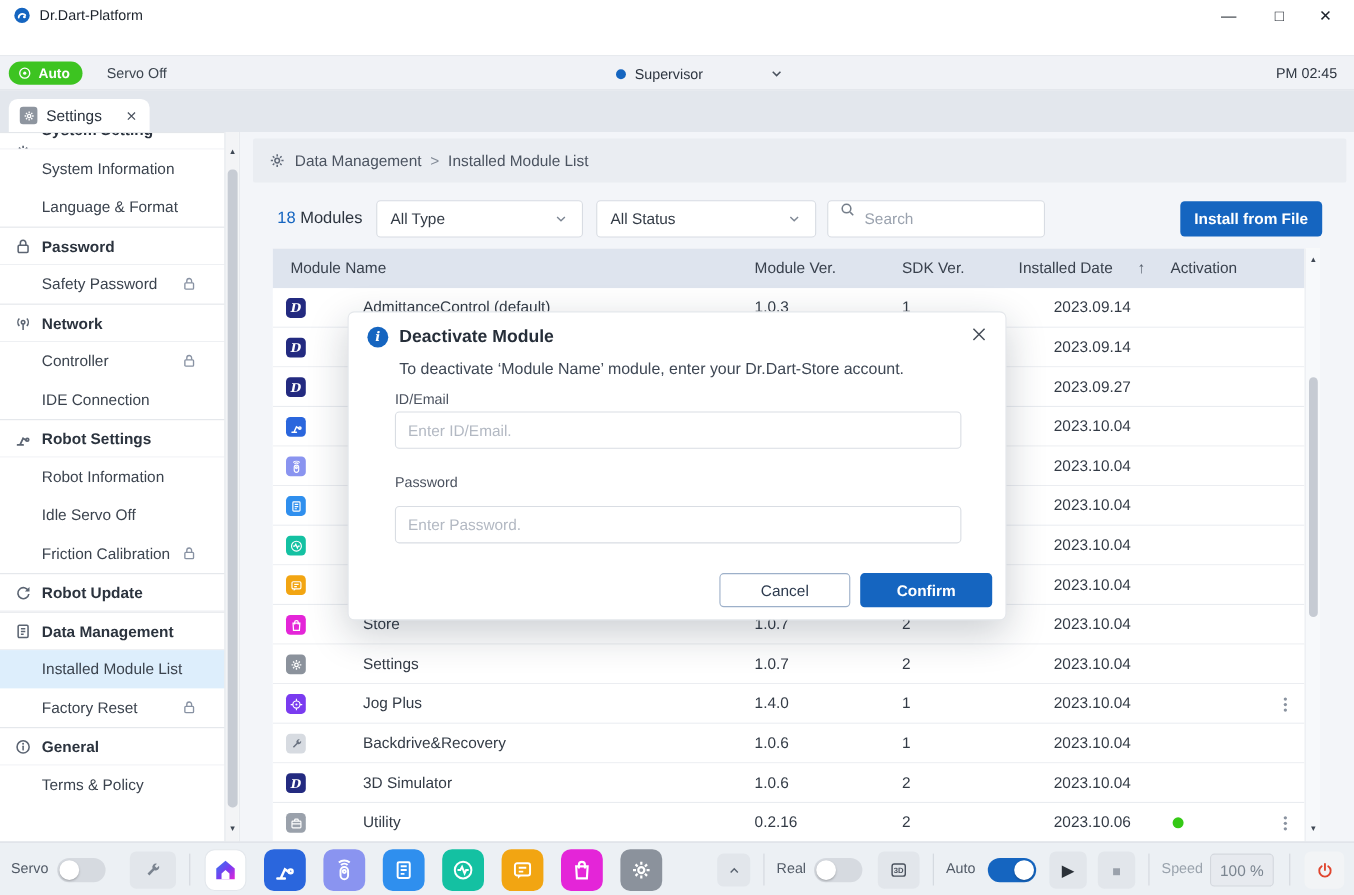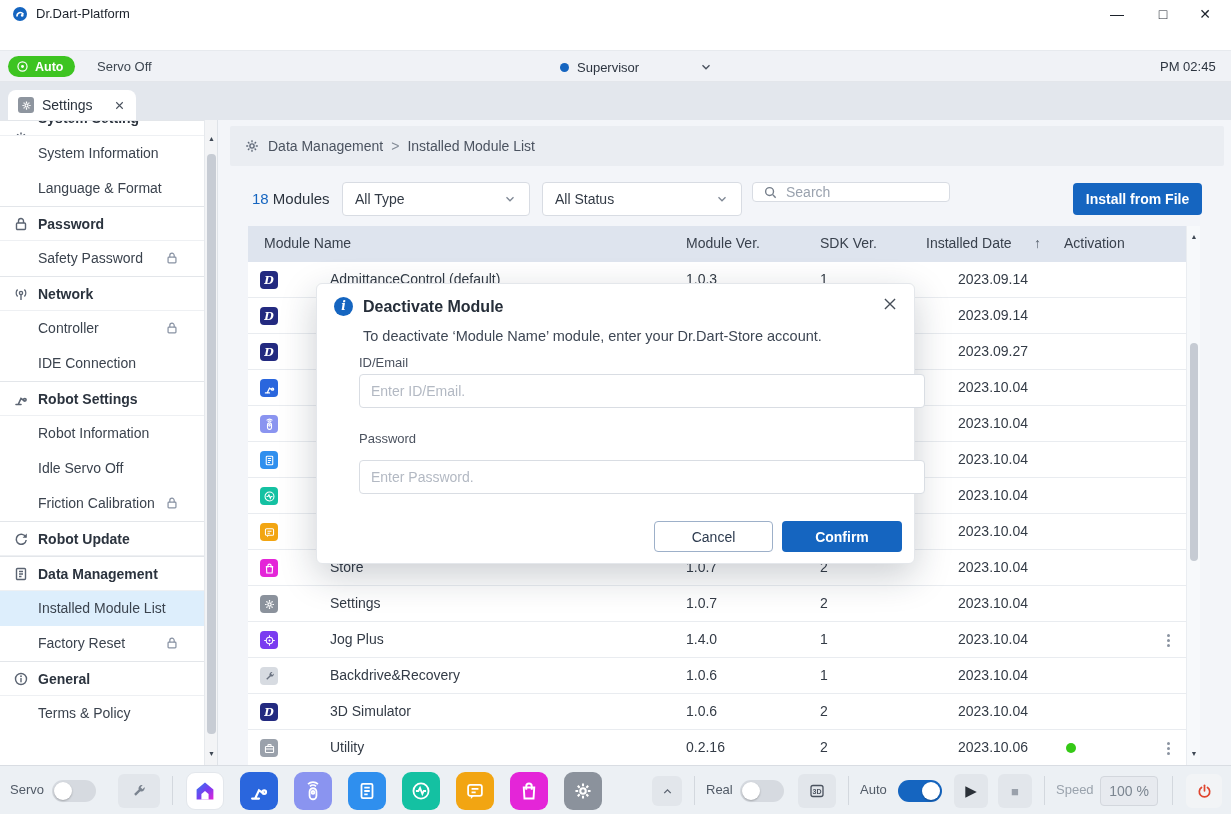--- a/index.html
+++ b/index.html
@@ -58,21 +58,21 @@
   .breadcrumb { position:absolute; left:12px; top:6px; width:994px; height:40px; background:#eaedf2; border-radius:2px; display:flex; align-items:center; padding:0 14px; gap:8px; font-size:14px; color:#4b5360; }
   .breadcrumb .bicon { width:16px; height:16px; color:#626b7a; }
   .breadcrumb .sep { color:#828a96; }
 
   .filters { position:absolute; left:0; top:62px; width:1013px; height:34px; }
   .mcount { position:absolute; left:34px; top:8px; font-size:15px; color:#2b333e; }
   .mcount .num { color:#1565c0; }
   .dd { position:absolute; top:0; height:34px; background:#fff; border:1px solid #d8dce3; border-radius:4px; display:flex; align-items:center; justify-content:space-between; padding:0 12px; font-size:14px; color:#333b46; }
   .dd .chev { width:14px; height:14px; color:#7e8794; }
   .dd1 { left:124px; width:188px; } .dd2 { left:324px; width:200px; }
-  .searchbox { position:absolute; left:534px; top:0; width:198px; height:20px; background:#fff; border:1px solid #d8dce3; border-radius:4px; display:flex; align-items:center; padding:0 10px; gap:8px; }
+  .searchbox { position:absolute; left:534px; top:0; width:198px; height:34px; background:#fff; border:1px solid #d8dce3; border-radius:4px; display:flex; padding:0 10px; gap:8px; }
   .searchbox input { border:none; outline:none; flex:1; font-size:14px; color:#333b46; font-family:inherit; background:transparent; }
   .searchbox input::placeholder { color:#9aa2ae; }
   .searchbox .sicon { width:15px; height:15px; color:#757e8a; }
   .install-btn { position:absolute; left:855px; top:1px; width:129px; height:32px; background:#1565c0; border:none; border-radius:4px; color:#fff; font-size:14px; font-weight:bold; font-family:inherit; cursor:pointer; }
 
   .card { position:absolute; left:30px; top:106px; width:952px; height:539px; background:#fff; }
   .thead { position:absolute; left:0; top:0; width:938px; height:36px; background:#dee4ee; font-size:14px; color:#39414d; }
   .thead span { position:absolute; top:9px; }
   .th-name { left:16px; } .th-mver { left:438px; } .th-sdk { left:572px; } .th-date { left:678px; } .th-sort { left:786px; color:#555e6b; } .th-act { left:816px; }
   .tbody { position:absolute; left:0; top:36px; width:938px; height:503px; overflow:hidden; }
@@ -90,21 +90,21 @@
   .tscroll .scroll-arrow { width:14px; }
   .t-thumb { position:absolute; left:3px; width:8px; border-radius:4px; background:#c6cbd3; }
 
   
   .modal { position:absolute; left:316px; top:283px; width:599px; height:281px; background:#fff; border:1px solid #e4e7eb; border-radius:6px; box-shadow:0 12px 36px rgba(25,35,55,.22); }
   .modal .info-ic { position:absolute; left:17px; top:13px; width:19px; height:19px; border-radius:50%; background:#1565c0; color:#fff; font-size:12px; font-weight:bold; text-align:center; line-height:19px; font-family:"DejaVu Serif",serif; font-style:italic; }
   .modal .mtitle { position:absolute; left:46px; top:14px; font-size:16px; font-weight:bold; color:#262e39; }
   .modal .mclose { position:absolute; left:564px; top:11px; width:18px; height:18px; color:#454d58; }
   .modal .mdesc { position:absolute; left:46px; top:44px; font-size:14.5px; color:#3e4754; }
   .modal .flabel { position:absolute; left:42px; font-size:13px; color:#4b525f; }
-  .modal .finput { position:absolute; left:42px; width:566px; height:34px; border:1px solid #d9dde3; border-radius:4px; font-size:14px; color:#333b46; padding:0 11px; font-family:inherit; }
+  .modal .finput { position:absolute; left:42px; width:515px; height:34px; border:1px solid #d9dde3; border-radius:4px; font-size:14px; color:#333b46; padding:0 11px; font-family:inherit; }
   .modal .finput::placeholder { color:#b3b9c3; }
   .lbl-id { top:71px; } .inp-id { top:90px; }
   .lbl-pw { top:147px; } .inp-pw { top:166px;margin-top:10px; }
   .btn-cancel { position:absolute; left:337px; top:237px; width:119px; height:31px; background:#fff; border:1px solid #9db0c9; border-radius:4px; font-size:14px; color:#2c3a4e; font-family:inherit; cursor:pointer; }
   .btn-confirm { position:absolute; left:465px; top:237px; width:120px; height:31px; background:#1565c0; border:none; border-radius:4px; font-size:14px; font-weight:bold; color:#fff; font-family:inherit; cursor:pointer; }
 
   
   .taskbar { position:absolute; left:0; top:765px; width:1231px; height:49px; background:#ecf0f4; border-top:1px solid #d9dde3; }
   .tb-label { position:absolute; top:16px; font-size:13px; color:#515a66; }
   .toggle { position:absolute; width:44px; height:22px; border-radius:11px; background:#d6dae0; }

